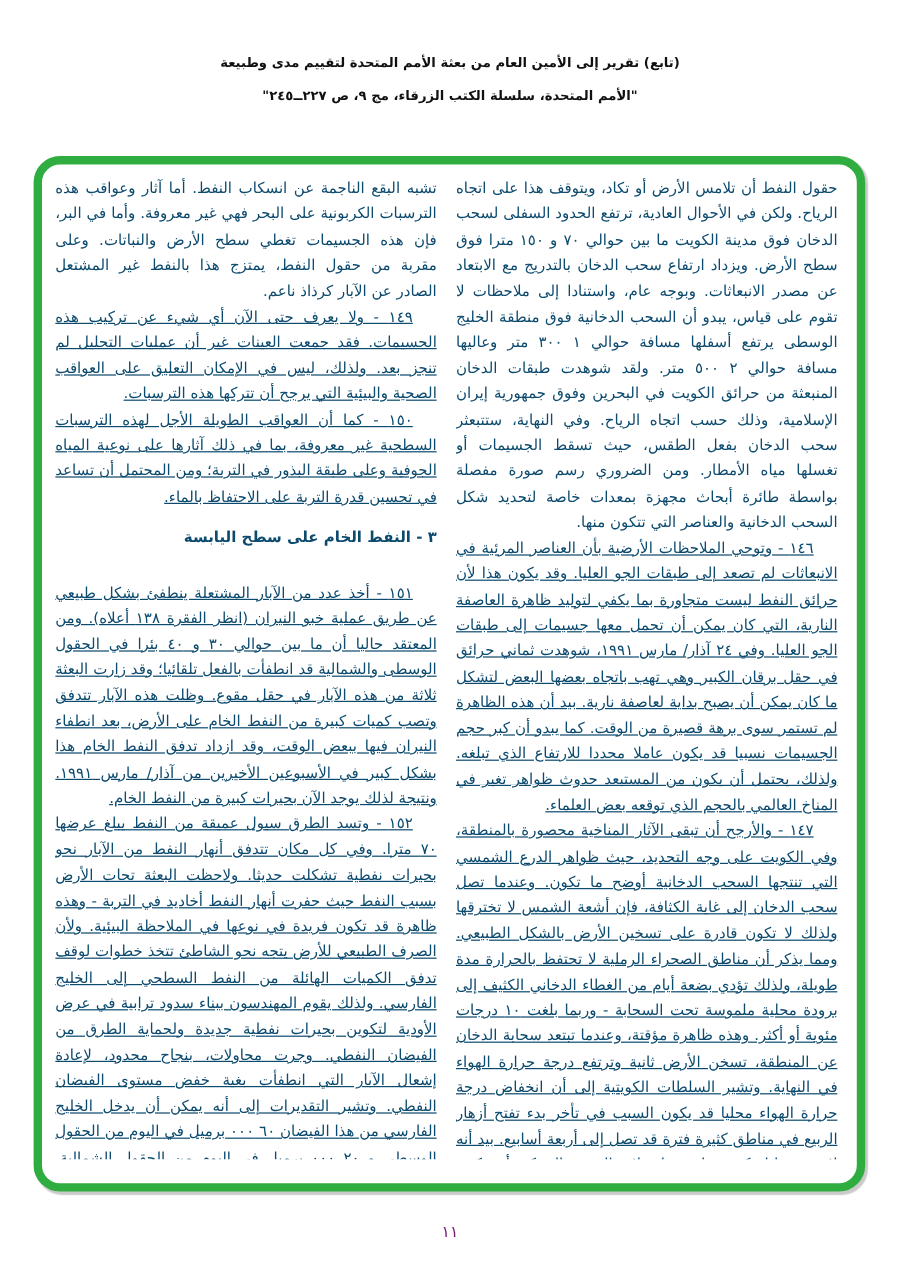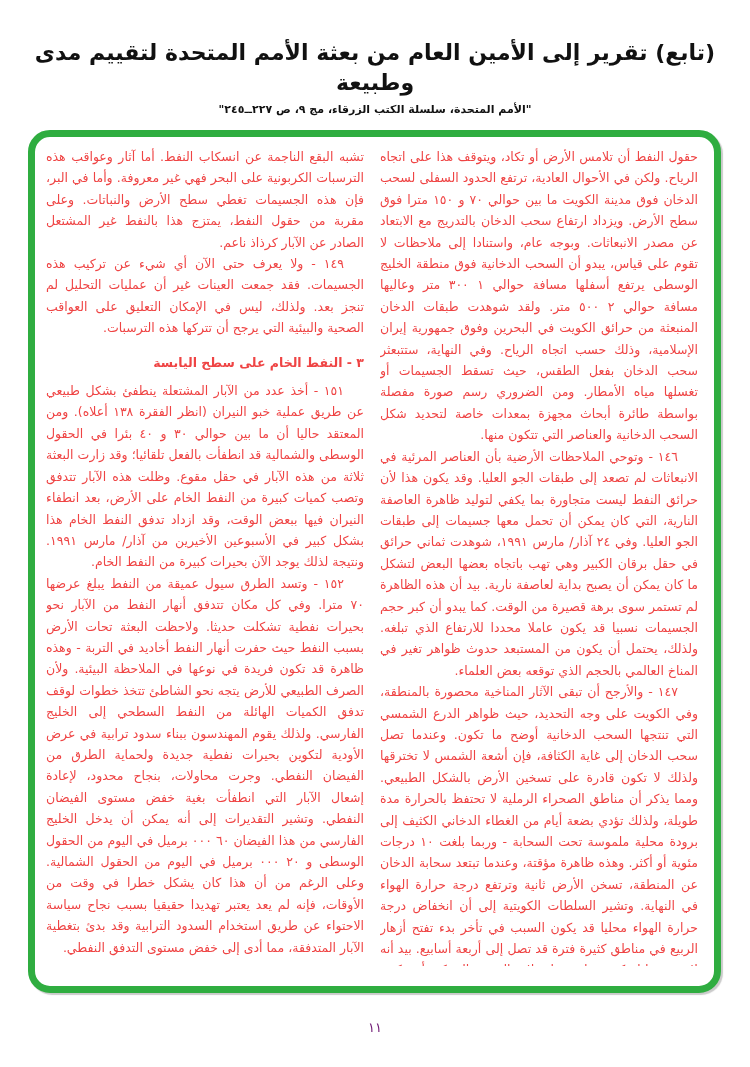--- a/index.html
+++ b/index.html
@@ -11,21 +11,21 @@
     font-family:"DejaVu Sans",sans-serif;
     direction:rtl;
   }
   .header{
     position:absolute;
     top:38px;right:0;left:0;
     text-align:center;
     color:#111;
   }
   .header .title-line{
-    font-size:22px;
+    font-size:11px;
     font-weight:bold;
     line-height:30px;
     margin:0;
   }
   .header .citation{
     font-size:11px;
     font-weight:bold;
     line-height:20px;
     margin-top:2px;
   }
@@ -42,31 +42,31 @@
     position:absolute;
     top:146px;right:52px;left:46px;
     height:820px;
     display:flex;
     gap:16px;
     overflow:hidden;
   }
   .col{
     flex:1 1 0;
     overflow:hidden;
-    color:#ef4444;
+    color:#0c4a6e;
     font-size:12.5px;
     line-height:21.4px;
     text-align:justify;
     text-justify:inter-word;
   }
   .col p{margin:0;padding:0;}
-  .col p.p-num{text-indent:20px;}
+  .col p.p-num{text-indent:20px;text-decoration:underline;}
   .col p.p-cont{text-indent:0;}
   .col h3.p-heading{
-    margin:13px 0 7px 0;
+    margin:13px 0 24px 0;
     font-size:12.5px;
     font-weight:bold;
     line-height:21.4px;
   }
   .page-number{
     position:absolute;
     bottom:32px;right:0;left:0;
     text-align:center;
     font-size:13px;
     color:#701a75;
@@ -86,20 +86,21 @@
 
   <div class="columns">
     <div class="col">
         <p class="p-cont">حقول النفط أن تلامس الأرض أو تكاد، ويتوقف هذا على اتجاه الرياح. ولكن في الأحوال العادية، ترتفع الحدود السفلى لسحب الدخان فوق مدينة الكويت ما بين حوالي ٧٠ و ١٥٠ مترا فوق سطح الأرض. ويزداد ارتفاع سحب الدخان بالتدريج مع الابتعاد عن مصدر الانبعاثات. وبوجه عام، واستنادا إلى ملاحظات لا تقوم على قياس، يبدو أن السحب الدخانية فوق منطقة الخليج الوسطى يرتفع أسفلها مسافة حوالي ١ ٣٠٠ متر وعاليها مسافة حوالي ٢ ٥٠٠ متر. ولقد شوهدت طبقات الدخان المنبعثة من حرائق الكويت في البحرين وفوق جمهورية إيران الإسلامية، وذلك حسب اتجاه الرياح. وفي النهاية، ستتبعثر سحب الدخان بفعل الطقس، حيث تسقط الجسيمات أو تغسلها مياه الأمطار. ومن الضروري رسم صورة مفصلة بواسطة طائرة أبحاث مجهزة بمعدات خاصة لتحديد شكل السحب الدخانية والعناصر التي تتكون منها.</p>
         <p class="p-num">١٤٦ - وتوحي الملاحظات الأرضية بأن العناصر المرئية في الانبعاثات لم تصعد إلى طبقات الجو العليا. وقد يكون هذا لأن حرائق النفط ليست متجاورة بما يكفي لتوليد ظاهرة العاصفة النارية، التي كان يمكن أن تحمل معها جسيمات إلى طبقات الجو العليا. وفي ٢٤ آذار/ مارس ١٩٩١، شوهدت ثماني حرائق في حقل برقان الكبير وهي تهب باتجاه بعضها البعض لتشكل ما كان يمكن أن يصبح بداية لعاصفة نارية. بيد أن هذه الظاهرة لم تستمر سوى برهة قصيرة من الوقت. كما يبدو أن كبر حجم الجسيمات نسبيا قد يكون عاملا محددا للارتفاع الذي تبلغه. ولذلك، يحتمل أن يكون من المستبعد حدوث ظواهر تغير في المناخ العالمي بالحجم الذي توقعه بعض العلماء.</p>
         <p class="p-num">١٤٧ - والأرجح أن تبقى الآثار المناخية محصورة بالمنطقة، وفي الكويت على وجه التحديد، حيث ظواهر الدرع الشمسي التي تنتجها السحب الدخانية أوضح ما تكون. وعندما تصل سحب الدخان إلى غاية الكثافة، فإن أشعة الشمس لا تخترقها ولذلك لا تكون قادرة على تسخين الأرض بالشكل الطبيعي. ومما يذكر أن مناطق الصحراء الرملية لا تحتفظ بالحرارة مدة طويلة، ولذلك تؤدي بضعة أيام من الغطاء الدخاني الكثيف إلى برودة محلية ملموسة تحت السحابة - وربما بلغت ١٠ درجات مئوية أو أكثر. وهذه ظاهرة مؤقتة، وعندما تبتعد سحابة الدخان عن المنطقة، تسخن الأرض ثانية وترتفع درجة حرارة الهواء في النهاية. وتشير السلطات الكويتية إلى أن انخفاض درجة حرارة الهواء محليا قد يكون السبب في تأخر بدء تفتح أزهار الربيع في مناطق كثيرة فترة قد تصل إلى أربعة أسابيع. بيد أنه لا يوجد دليل كمي على هذا، ولا يزال من الممكن أن يكون التأخر الفصلي هذا واقعا ضمن تفاوتات الطبيعة.</p>
       </div>
     <div class="col">
         <p class="p-cont">تشبه البقع الناجمة عن انسكاب النفط. أما آثار وعواقب هذه الترسبات الكربونية على البحر فهي غير معروفة. وأما في البر، فإن هذه الجسيمات تغطي سطح الأرض والنباتات. وعلى مقربة من حقول النفط، يمتزج هذا بالنفط غير المشتعل الصادر عن الآبار كرذاذ ناعم.</p>
         <p class="p-num">١٤٩ - ولا يعرف حتى الآن أي شيء عن تركيب هذه الجسيمات. فقد جمعت العينات غير أن عمليات التحليل لم تنجز بعد. ولذلك، ليس في الإمكان التعليق على العواقب الصحية والبيئية التي يرجح أن تتركها هذه الترسبات.</p>
+        <p class="p-num">١٥٠ - كما أن العواقب الطويلة الأجل لهذه الترسبات السطحية غير معروفة، بما في ذلك آثارها على نوعية المياه الجوفية وعلى طبقة البذور في التربة؛ ومن المحتمل أن تساعد في تحسين قدرة التربة على الاحتفاظ بالماء.</p>
         <h3 class="p-heading">٣ - النفط الخام على سطح اليابسة</h3>
         <p class="p-num">١٥١ - أخذ عدد من الآبار المشتعلة ينطفئ بشكل طبيعي عن طريق عملية خبو النيران (انظر الفقرة ١٣٨ أعلاه). ومن المعتقد حاليا أن ما بين حوالي ٣٠ و ٤٠ بئرا في الحقول الوسطى والشمالية قد انطفأت بالفعل تلقائيا؛ وقد زارت البعثة ثلاثة من هذه الآبار في حقل مقوع. وظلت هذه الآبار تتدفق وتصب كميات كبيرة من النفط الخام على الأرض، بعد انطفاء النيران فيها ببعض الوقت، وقد ازداد تدفق النفط الخام هذا بشكل كبير في الأسبوعين الأخيرين من آذار/ مارس ١٩٩١. ونتيجة لذلك يوجد الآن بحيرات كبيرة من النفط الخام.</p>
         <p class="p-num">١٥٢ - وتسد الطرق سيول عميقة من النفط يبلغ عرضها ٧٠ مترا. وفي كل مكان تتدفق أنهار النفط من الآبار نحو بحيرات نفطية تشكلت حديثا. ولاحظت البعثة تحات الأرض بسبب النفط حيث حفرت أنهار النفط أخاديد في التربة - وهذه ظاهرة قد تكون فريدة في نوعها في الملاحظة البيئية. ولأن الصرف الطبيعي للأرض يتجه نحو الشاطئ تتخذ خطوات لوقف تدفق الكميات الهائلة من النفط السطحي إلى الخليج الفارسي. ولذلك يقوم المهندسون ببناء سدود ترابية في عرض الأودية لتكوين بحيرات نفطية جديدة ولحماية الطرق من الفيضان النفطي. وجرت محاولات، بنجاح محدود، لإعادة إشعال الآبار التي انطفأت بغية خفض مستوى الفيضان النفطي. وتشير التقديرات إلى أنه يمكن أن يدخل الخليج الفارسي من هذا الفيضان ٦٠ ٠٠٠ برميل في اليوم من الحقول الوسطى و ٢٠ ٠٠٠ برميل في اليوم من الحقول الشمالية. وعلى الرغم من أن هذا كان يشكل خطرا في وقت من الأوقات، فإنه لم يعد يعتبر تهديدا حقيقيا بسبب نجاح سياسة الاحتواء عن طريق استخدام السدود الترابية وقد بدئ بتغطية الآبار المتدفقة، مما أدى إلى خفض مستوى التدفق النفطي.</p>
       </div>
   </div>
 
   <div class="page-number">١١</div>
 
 </div>
 

